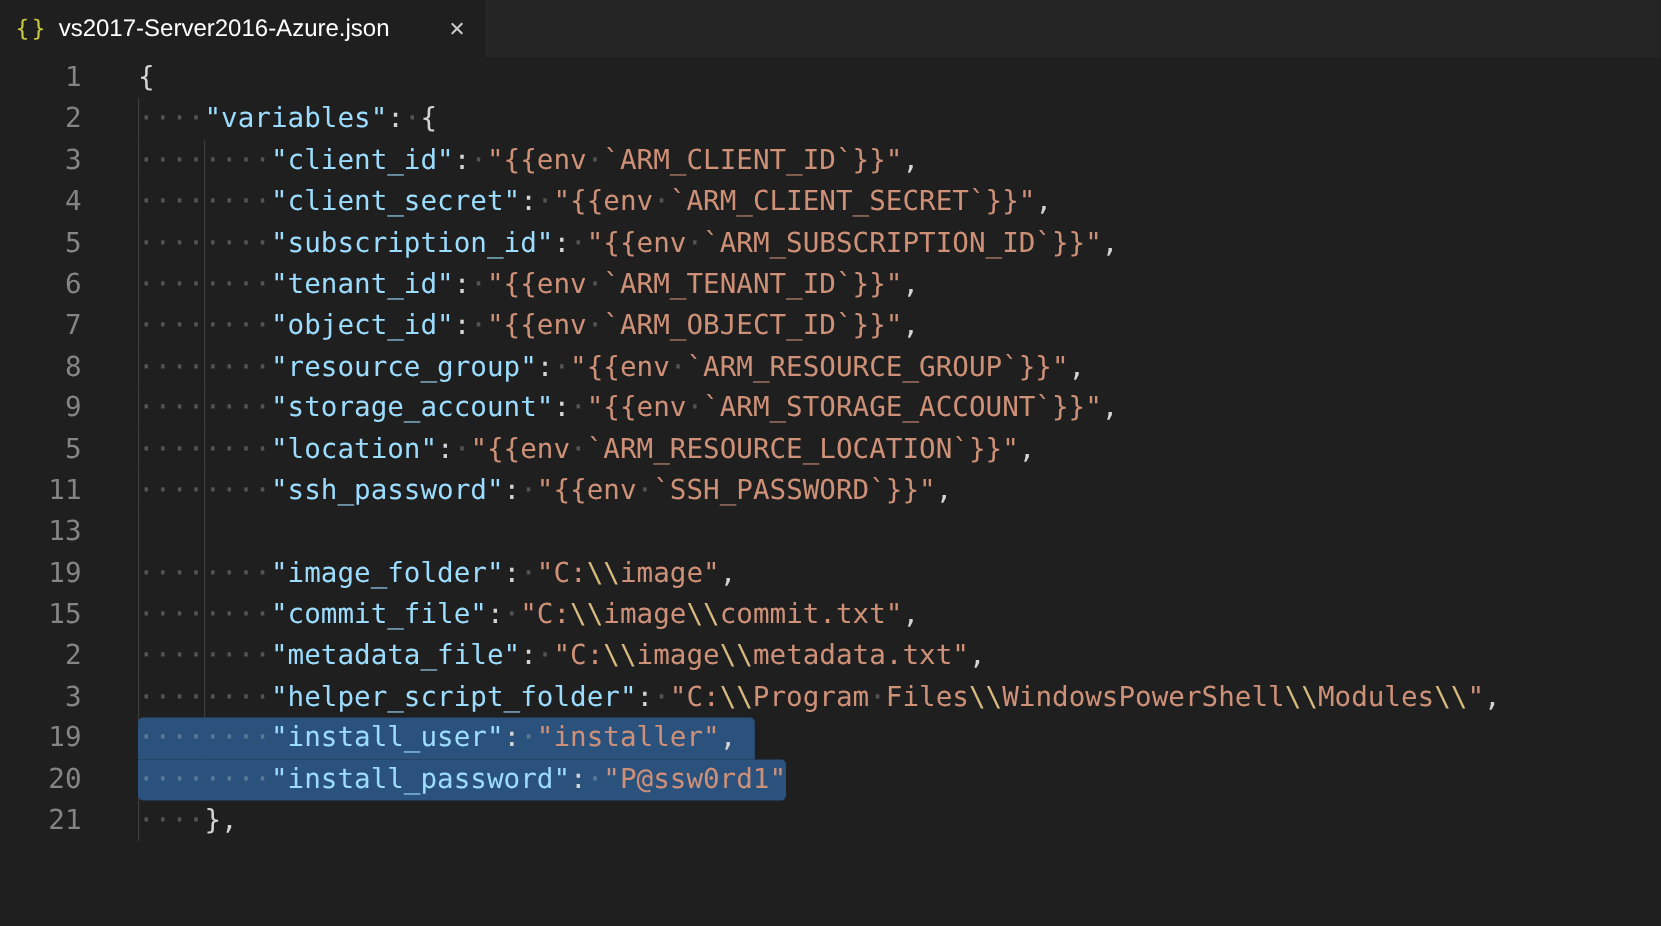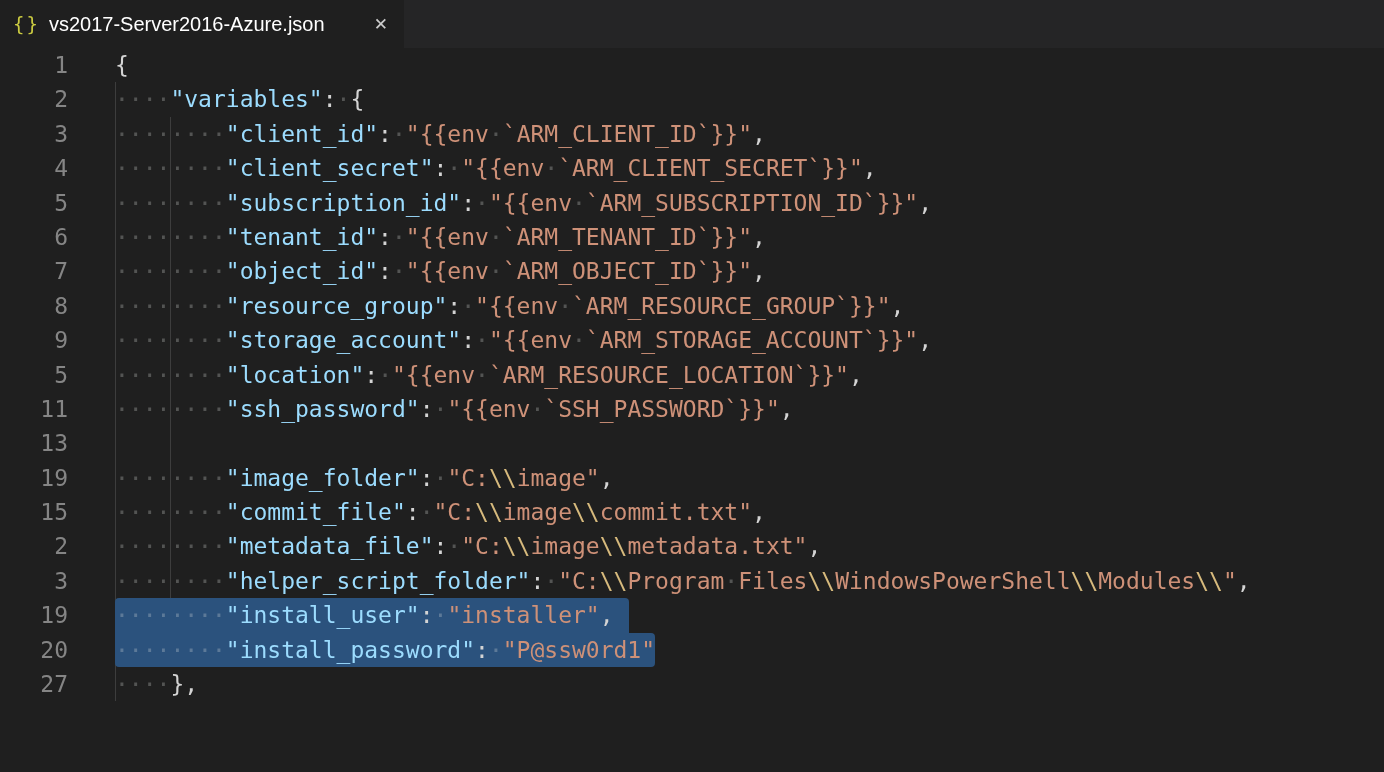--- a/index.html
+++ b/index.html
@@ -136,16 +136,16 @@
     </div>
     <div class="line">
       <div class="ln">19</div>
       <div class="code"><span class="guide" style="left: 0ch;"></span><span class="guide" style="left: 4ch;"></span><span class="selr sel-start" style="left: 0ch; width: calc(36ch + 16px);"></span><span class="tok w">········</span><span class="tok k">"install_user"</span><span class="tok p">:</span><span class="tok w">·</span><span class="tok s">"installer"</span><span class="tok p">,</span></div>
     </div>
     <div class="line">
       <div class="ln">20</div>
       <div class="code"><span class="guide" style="left: 0ch;"></span><span class="guide" style="left: 4ch;"></span><span class="selr sel-end" style="left: 0ch; width: calc(39ch + 0px);"></span><span class="tok w">········</span><span class="tok k">"install_password"</span><span class="tok p">:</span><span class="tok w">·</span><span class="tok s">"P@ssw0rd1"</span></div>
     </div>
     <div class="line">
-      <div class="ln">27</div>
+      <div class="ln">21</div>
       <div class="code"><span class="guide" style="left: 0ch;"></span><span class="tok w">····</span><span class="tok p">},</span></div>
     </div>
   </div>
 
 </body></html>

